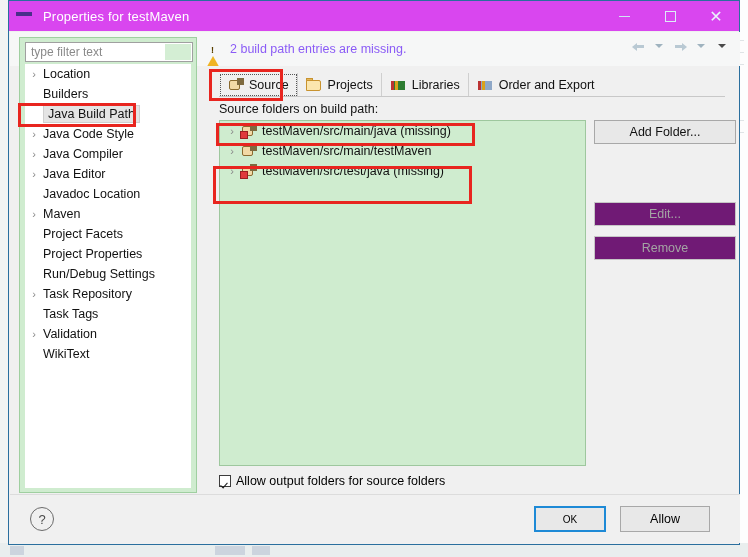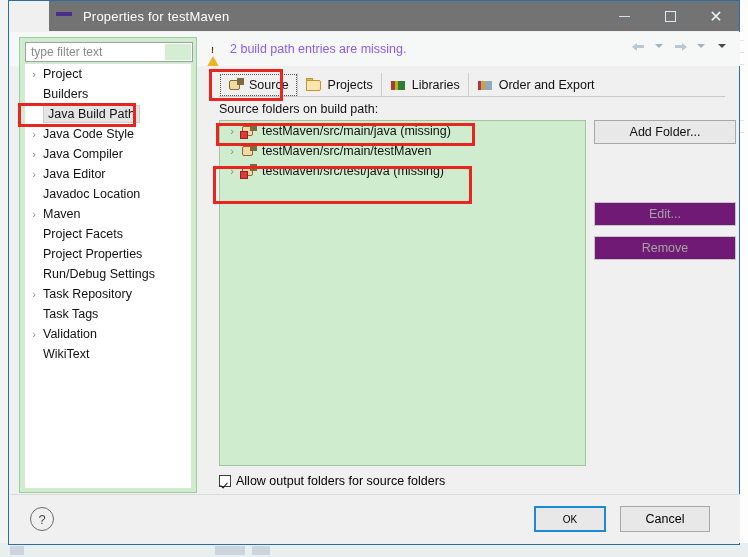--- a/index.html
+++ b/index.html
@@ -15,22 +15,22 @@
   #bg-right .bgline{position:absolute;left:2px;width:14px;height:1px;background:#dfe4e6;}
   #bg-bottom{position:absolute;left:0;bottom:0;width:748px;height:14px;background:#e9eeee;}
   #bg-bottom .taskbit{position:absolute;bottom:2px;height:9px;background:#b9c3d4;opacity:.6;}
 
   
   #dialog{
     position:absolute;left:8px;top:0;width:732px;height:545px;
     background:#f0f0f0;border:1px solid #2a6f9e;box-sizing:border-box;
   }
   #titlebar{
-    height:30px;background:#737373;position:relative;
-    display:flex;align-items:center;margin-left:40px;
+    height:30px;background:#d946ef;position:relative;
+    display:flex;align-items:center;
   }
   #titlebar .tb-icon{width:16px;height:16px;margin-left:10px;position:relative;}
   #titlebar .tb-title{color:#fff;font-size:13px;margin-left:8px;letter-spacing:.2px;}
   .wbtn{
     position:absolute;top:0;width:46px;height:30px;
     display:flex;align-items:center;justify-content:center;
     color:#eaf4fb;font-size:13px;
   }
   #btn-min{right:92px;}
   #btn-max{right:46px;}
@@ -219,21 +219,21 @@
   </div>
 
   <div id="treepanel">
     <div id="filterbox">
       <span class="ph">type filter text</span>
       <span class="fade"></span>
     </div>
     <div id="treelist">
       <div class="tnode">
           <span class="chev">›</span>
-          <span class="tlabel">Project</span>
+          <span class="tlabel">Location</span>
         </div>
       <div class="tnode">
           <span class="chev"></span>
           <span class="tlabel">Builders</span>
         </div>
       <div class="tnode sel">
           <span class="chev"></span>
           <span class="tlabel">Java Build Path</span>
         </div>
       <div class="tnode">
@@ -361,20 +361,20 @@
     <div id="outlabel">Default output folder:</div>
     <div id="outfield">
       <span class="val">testMaven/target/classes</span>
     </div>
     <div id="btn-browse">Browse...</div>
   </div>
 
   <div id="bottombar">
     <div id="helpicon">?</div>
     <div id="btn-ok">OK</div>
-    <div id="btn-cancel">Cancel</div>
+    <div id="btn-cancel">Allow</div>
   </div>
 </div>
 
 <div class="anno" id="anno-jbp"></div>
 <div class="anno" id="anno-tab"></div>
 <div class="anno" id="anno-row1"></div>
 <div class="anno" id="anno-row2"></div>
 
 </body></html>

